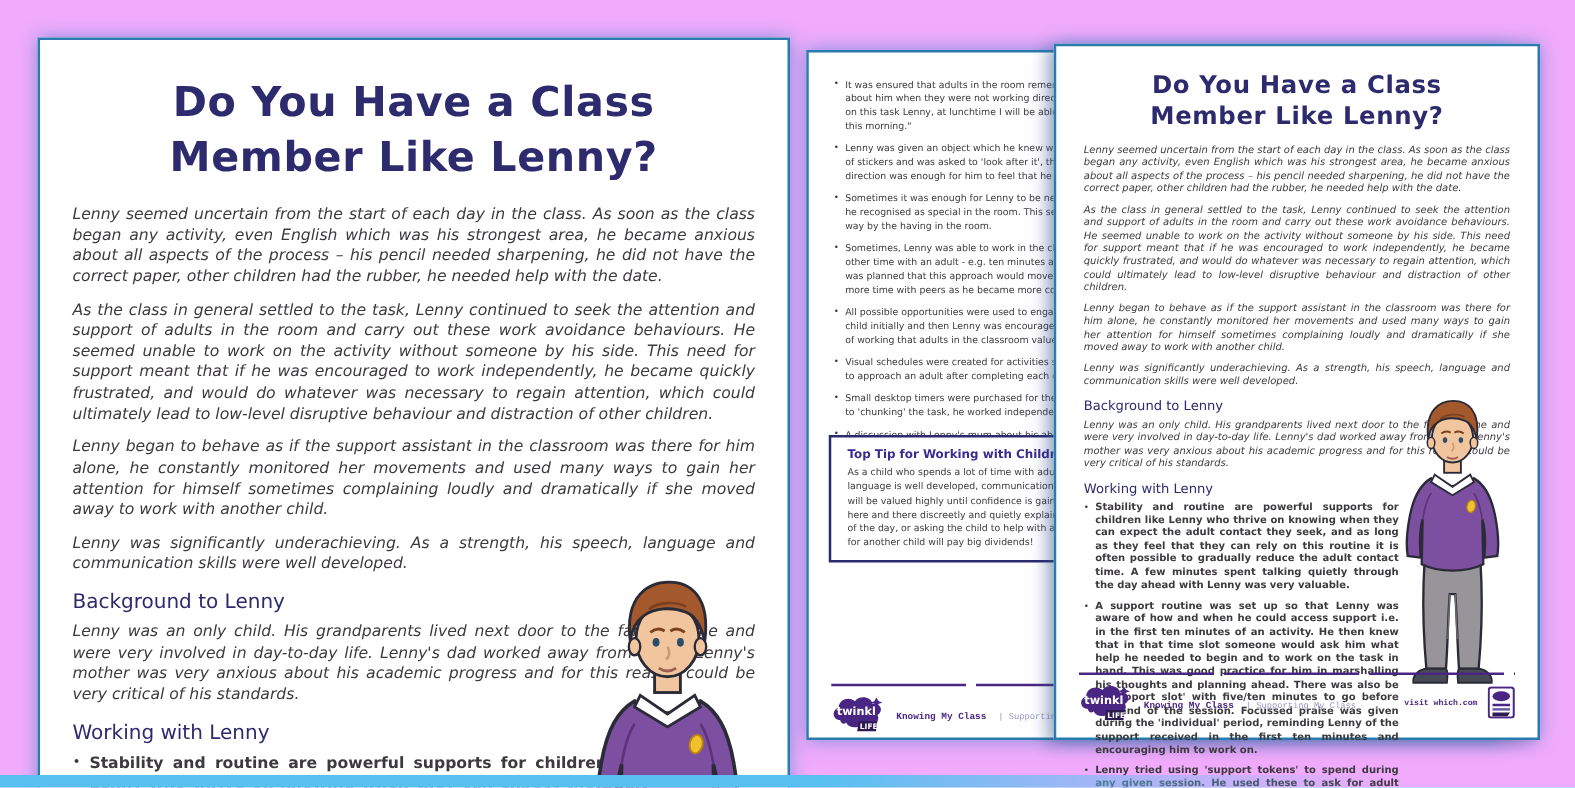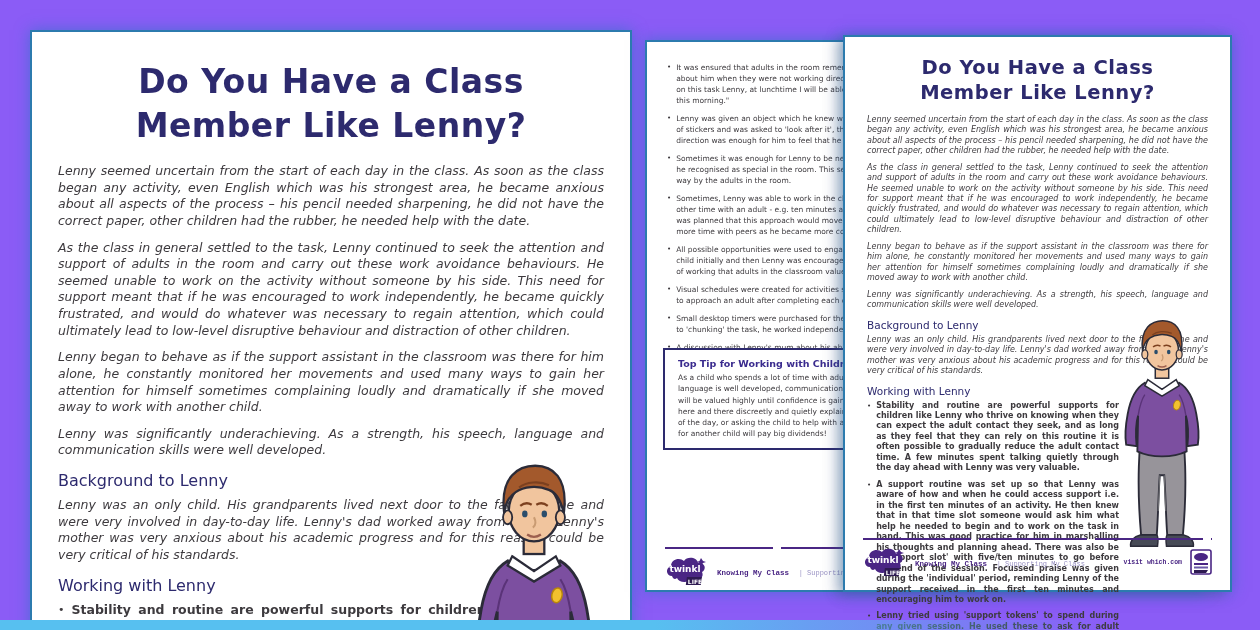--- a/index.html
+++ b/index.html
@@ -1,16 +1,16 @@
 <!DOCTYPE html>
 <html><head>
 <meta charset="utf-8">
 <style>
   html,body{margin:0;padding:0;background:#A8DBFA;}
-  .canvas{position:relative;width:1260px;height:630px;background:#8b5cf6;overflow:hidden;
+  .canvas{position:relative;width:1260px;height:630px;background:#f0abfc;overflow:hidden;
           font-family:"DejaVu Sans","Liberation Sans",sans-serif;}
   .bottom-strip{position:absolute;left:0;bottom:0;width:100%;height:10px;
           background:linear-gradient(90deg,#57C0F0 0%,#57C0F0 52%,rgba(87,192,240,0) 88%);}
   .page{position:absolute;background:#fff;border:2px solid #2C7BAE;box-sizing:border-box;
         box-shadow:0 0 14px rgba(25,120,190,.55);}
   .page-left{left:30px;top:30px;width:602px;height:820px;padding:14px 26px;}
   .page-mid{left:645px;top:40px;width:560px;height:552px;padding:20px 0 0 20px;}
   .page-right{left:843px;top:35px;width:389px;height:557px;padding:10px 22px;
         box-shadow:-7px 4px 12px rgba(50,60,100,.28),0 0 14px rgba(25,120,190,.5);}
 
@@ -154,21 +154,21 @@
         <div class="mid-line">Lenny was given an object which he knew was of imp</div>
         <div class="mid-line">of stickers and was asked to 'look after it', then some</div>
         <div class="mid-line">direction was enough for him to feel that he was cons</div>
       </div>
     </div>
     <div class="mid-bullet">
       <span class="dot">•</span>
       <div>
         <div class="mid-line">Sometimes it was enough for Lenny to be near the te</div>
         <div class="mid-line">he recognised as special in the room. This seemed to</div>
-        <div class="mid-line">way by the adults in the room.</div>
+        <div class="mid-line">way by the having in the room.</div>
       </div>
     </div>
     <div class="mid-bullet">
       <span class="dot">•</span>
       <div>
         <div class="mid-line">Sometimes, Lenny was able to work in the classroom</div>
         <div class="mid-line">other time with an adult - e.g. ten minutes at lunchtin</div>
         <div class="mid-line">was planned that this approach would move towards</div>
         <div class="mid-line">more time with peers as he became more confident w</div>
       </div>

